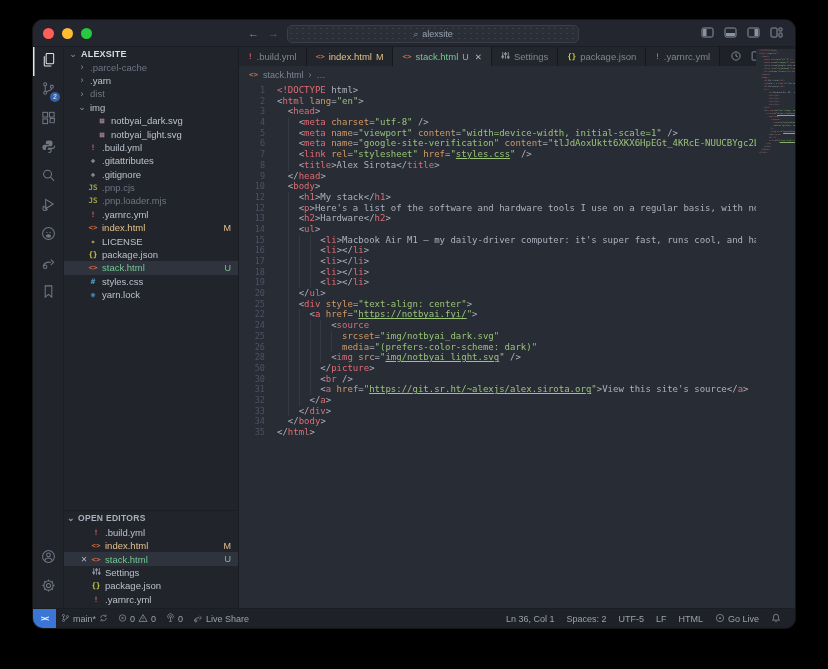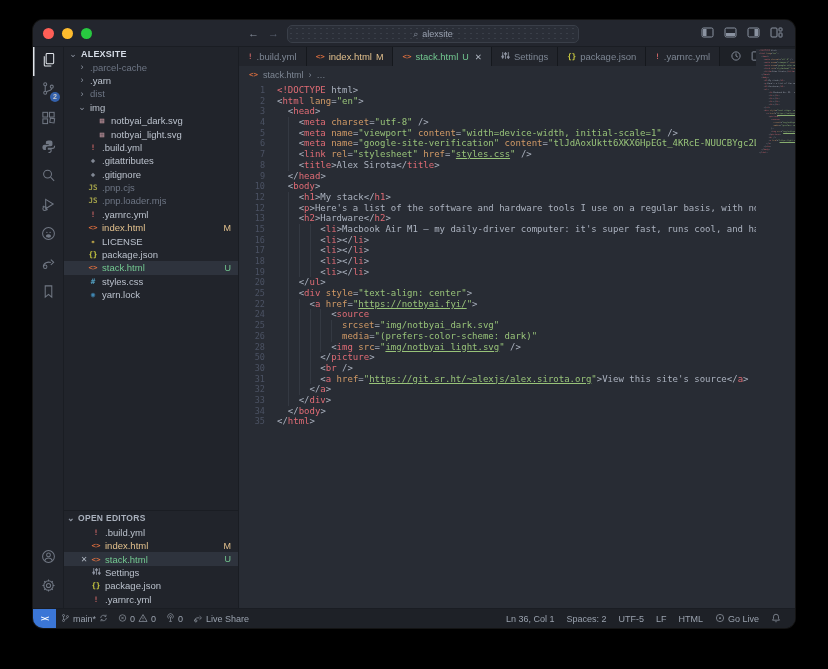--- a/index.html
+++ b/index.html
@@ -397,20 +397,21 @@
           <div class="cl"><span class="ln">4</span><div class="guide" style="left: calc(38px + var(--chw) * 2);"></div><span class="ct"><span class="tok-p">    &lt;</span><span class="tok-g">meta</span><span class="tok-a"> charset</span><span class="tok-p">=</span><span class="tok-s">"utf-8"</span><span class="tok-p"> /&gt;</span></span></div>
           <div class="cl"><span class="ln">5</span><div class="guide" style="left: calc(38px + var(--chw) * 2);"></div><span class="ct"><span class="tok-p">    &lt;</span><span class="tok-g">meta</span><span class="tok-a"> name</span><span class="tok-p">=</span><span class="tok-s">"viewport"</span><span class="tok-a"> content</span><span class="tok-p">=</span><span class="tok-s">"width=device-width, initial-scale=1"</span><span class="tok-p"> /&gt;</span></span></div>
           <div class="cl"><span class="ln">6</span><div class="guide" style="left: calc(38px + var(--chw) * 2);"></div><span class="ct"><span class="tok-p">    &lt;</span><span class="tok-g">meta</span><span class="tok-a"> name</span><span class="tok-p">=</span><span class="tok-s">"google-site-verification"</span><span class="tok-a"> content</span><span class="tok-p">=</span><span class="tok-s">"tlJdAoxUktt6XKX6HpEGt_4KRcE-NUUCBYgc2LZt4q0"</span><span class="tok-p"> /&gt;</span></span></div>
           <div class="cl"><span class="ln">7</span><div class="guide" style="left: calc(38px + var(--chw) * 2);"></div><span class="ct"><span class="tok-p">    &lt;</span><span class="tok-g">link</span><span class="tok-a"> rel</span><span class="tok-p">=</span><span class="tok-s">"stylesheet"</span><span class="tok-a"> href</span><span class="tok-p">=</span><span class="tok-s">"</span><span class="tok-u">styles.css</span><span class="tok-s">"</span><span class="tok-p"> /&gt;</span></span></div>
           <div class="cl"><span class="ln">8</span><div class="guide" style="left: calc(38px + var(--chw) * 2);"></div><span class="ct"><span class="tok-p">    &lt;</span><span class="tok-g">title</span><span class="tok-p">&gt;</span><span class="tok-x">Alex Sirota</span><span class="tok-p">&lt;/</span><span class="tok-g">title</span><span class="tok-p">&gt;</span></span></div>
           <div class="cl"><span class="ln">9</span><span class="ct"><span class="tok-p">  &lt;/</span><span class="tok-g">head</span><span class="tok-p">&gt;</span></span></div>
           <div class="cl"><span class="ln">10</span><span class="ct"><span class="tok-p">  &lt;</span><span class="tok-g">body</span><span class="tok-p">&gt;</span></span></div>
           <div class="cl"><span class="ln">12</span><div class="guide" style="left: calc(38px + var(--chw) * 2);"></div><span class="ct"><span class="tok-p">    &lt;</span><span class="tok-g">h1</span><span class="tok-p">&gt;</span><span class="tok-x">My stack</span><span class="tok-p">&lt;/</span><span class="tok-g">h1</span><span class="tok-p">&gt;</span></span></div>
           <div class="cl"><span class="ln">12</span><div class="guide" style="left: calc(38px + var(--chw) * 2);"></div><span class="ct"><span class="tok-p">    &lt;</span><span class="tok-g">p</span><span class="tok-p">&gt;</span><span class="tok-x">Here's a list of the software and hardware tools I use on a regular basis, with notes where u</span></span></div>
           <div class="cl"><span class="ln">13</span><div class="guide" style="left: calc(38px + var(--chw) * 2);"></div><span class="ct"><span class="tok-p">    &lt;</span><span class="tok-g">h2</span><span class="tok-p">&gt;</span><span class="tok-x">Hardware</span><span class="tok-p">&lt;/</span><span class="tok-g">h2</span><span class="tok-p">&gt;</span></span></div>
+          <div class="cl"><span class="ln">14</span><div class="guide" style="left: calc(38px + var(--chw) * 2);"></div><span class="ct"><span class="tok-p">    &lt;</span><span class="tok-g">ul</span><span class="tok-p">&gt;</span></span></div>
           <div class="cl"><span class="ln">15</span><div class="guide" style="left: calc(38px + var(--chw) * 2);"></div><div class="guide" style="left: calc(38px + var(--chw) * 4);"></div><div class="guide" style="left: calc(38px + var(--chw) * 6);"></div><span class="ct"><span class="tok-p">        &lt;</span><span class="tok-g">li</span><span class="tok-p">&gt;</span><span class="tok-x">Macbook Air M1 — my daily-driver computer: it's super fast, runs cool, and has crazy bat</span></span></div>
           <div class="cl"><span class="ln">16</span><div class="guide" style="left: calc(38px + var(--chw) * 2);"></div><div class="guide" style="left: calc(38px + var(--chw) * 4);"></div><div class="guide" style="left: calc(38px + var(--chw) * 6);"></div><span class="ct"><span class="tok-p">        &lt;</span><span class="tok-g">li</span><span class="tok-p">&gt;&lt;/</span><span class="tok-g">li</span><span class="tok-p">&gt;</span></span></div>
           <div class="cl"><span class="ln">17</span><div class="guide" style="left: calc(38px + var(--chw) * 2);"></div><div class="guide" style="left: calc(38px + var(--chw) * 4);"></div><div class="guide" style="left: calc(38px + var(--chw) * 6);"></div><span class="ct"><span class="tok-p">        &lt;</span><span class="tok-g">li</span><span class="tok-p">&gt;&lt;/</span><span class="tok-g">li</span><span class="tok-p">&gt;</span></span></div>
           <div class="cl"><span class="ln">18</span><div class="guide" style="left: calc(38px + var(--chw) * 2);"></div><div class="guide" style="left: calc(38px + var(--chw) * 4);"></div><div class="guide" style="left: calc(38px + var(--chw) * 6);"></div><span class="ct"><span class="tok-p">        &lt;</span><span class="tok-g">li</span><span class="tok-p">&gt;&lt;/</span><span class="tok-g">li</span><span class="tok-p">&gt;</span></span></div>
           <div class="cl"><span class="ln">19</span><div class="guide" style="left: calc(38px + var(--chw) * 2);"></div><div class="guide" style="left: calc(38px + var(--chw) * 4);"></div><div class="guide" style="left: calc(38px + var(--chw) * 6);"></div><span class="ct"><span class="tok-p">        &lt;</span><span class="tok-g">li</span><span class="tok-p">&gt;&lt;/</span><span class="tok-g">li</span><span class="tok-p">&gt;</span></span></div>
           <div class="cl"><span class="ln">20</span><div class="guide" style="left: calc(38px + var(--chw) * 2);"></div><span class="ct"><span class="tok-p">    &lt;/</span><span class="tok-g">ul</span><span class="tok-p">&gt;</span></span></div>
           <div class="cl"><span class="ln">25</span><div class="guide" style="left: calc(38px + var(--chw) * 2);"></div><span class="ct"><span class="tok-p">    &lt;</span><span class="tok-g">div</span><span class="tok-a"> style</span><span class="tok-p">=</span><span class="tok-s">"text-align: center"</span><span class="tok-p">&gt;</span></span></div>
           <div class="cl"><span class="ln">22</span><div class="guide" style="left: calc(38px + var(--chw) * 2);"></div><div class="guide" style="left: calc(38px + var(--chw) * 4);"></div><span class="ct"><span class="tok-p">      &lt;</span><span class="tok-g">a</span><span class="tok-a"> href</span><span class="tok-p">=</span><span class="tok-s">"</span><span class="tok-u">https://notbyai.fyi/</span><span class="tok-s">"</span><span class="tok-p">&gt;</span></span></div>
           <div class="cl"><span class="ln">24</span><div class="guide" style="left: calc(38px + var(--chw) * 2);"></div><div class="guide" style="left: calc(38px + var(--chw) * 4);"></div><div class="guide" style="left: calc(38px + var(--chw) * 6);"></div><div class="guide" style="left: calc(38px + var(--chw) * 8);"></div><span class="ct"><span class="tok-p">          &lt;</span><span class="tok-g">source</span></span></div>
           <div class="cl"><span class="ln">25</span><div class="guide" style="left: calc(38px + var(--chw) * 2);"></div><div class="guide" style="left: calc(38px + var(--chw) * 4);"></div><div class="guide" style="left: calc(38px + var(--chw) * 6);"></div><div class="guide" style="left: calc(38px + var(--chw) * 8);"></div><div class="guide" style="left: calc(38px + var(--chw) * 10);"></div><span class="ct"><span class="tok-a">            srcset</span><span class="tok-p">=</span><span class="tok-s">"img/notbyai_dark.svg"</span></span></div>

